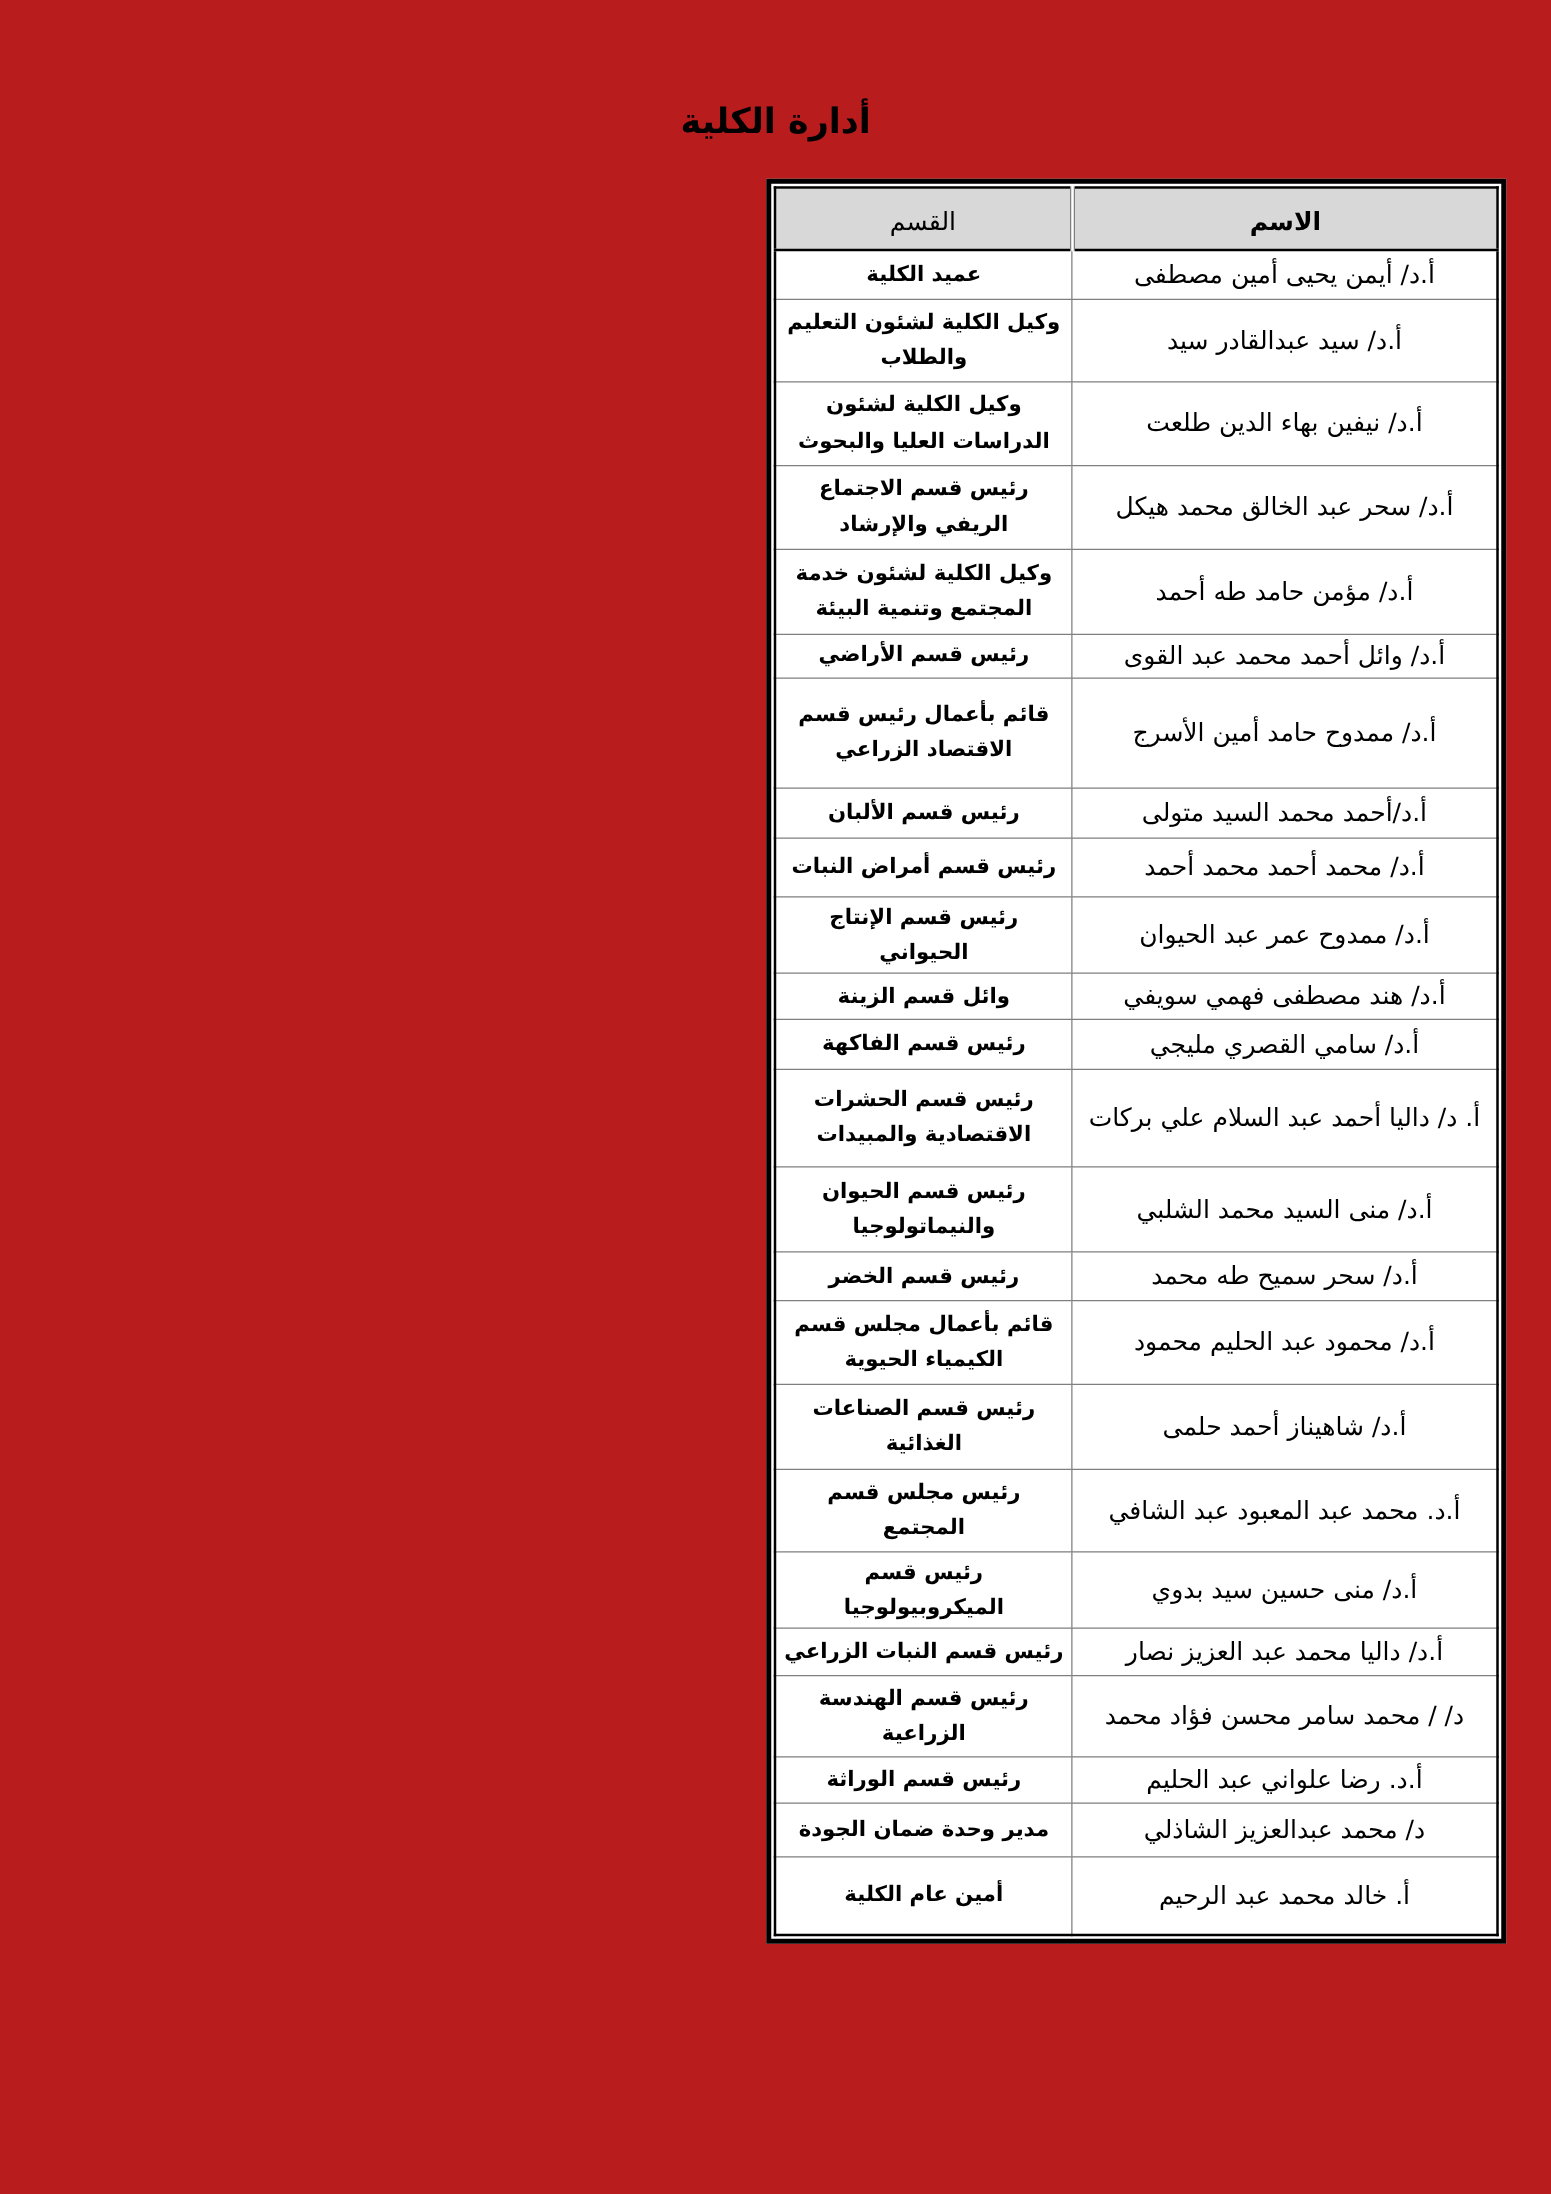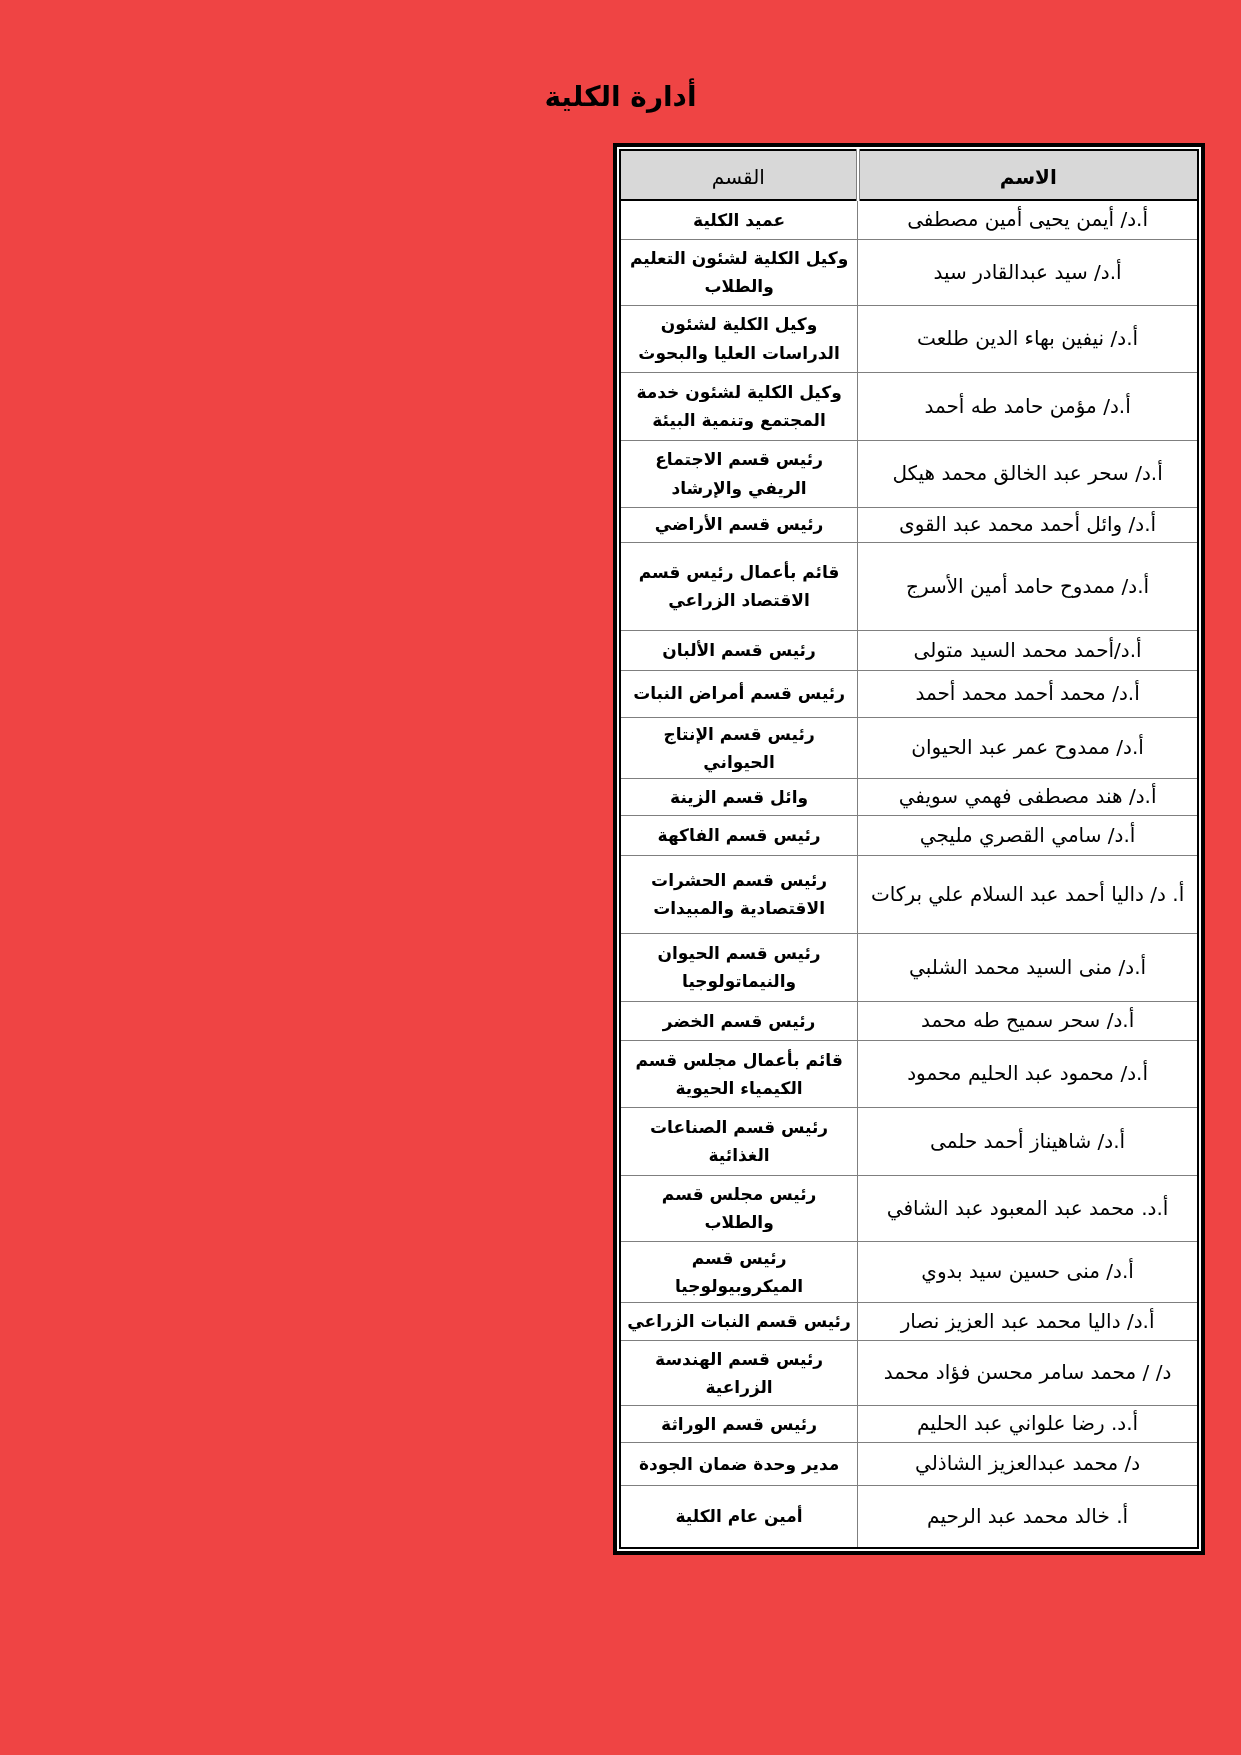--- a/index.html
+++ b/index.html
@@ -1,21 +1,21 @@
 <!DOCTYPE html>
 <html lang="ar" dir="rtl"><head>
 <meta charset="utf-8">
 <style>
   * { margin: 0; padding: 0; box-sizing: border-box; }
   body { background: #ffffff; }
   .page {
     position: relative;
     width: 1241px;
     height: 1755px;
-    background: #ef4444;
+    background: #b91c1c;
     font-family: "DejaVu Sans", sans-serif;
     color: #000000;
     direction: rtl;
     overflow: hidden;
   }
   .doc-title {
     position: absolute;
     top: 80px;
     left: 0;
     width: 1241px;
@@ -95,27 +95,27 @@
     <td class="dept-cell">عميد الكلية</td>
   </tr>
           <tr style="height: 66px;">
     <td class="name-cell">أ.د/ سيد عبدالقادر سيد</td>
     <td class="dept-cell">وكيل الكلية لشئون التعليم والطلاب</td>
   </tr>
           <tr style="height: 67px; padding-left: 36px;">
     <td class="name-cell">أ.د/ نيفين  بهاء الدين طلعت</td>
     <td class="dept-cell">وكيل الكلية لشئون الدراسات العليا والبحوث</td>
   </tr>
+          <tr style="height: 67px;">
+    <td class="name-cell">أ.د/ سحر عبد الخالق محمد هيكل</td>
+    <td class="dept-cell">رئيس قسم الاجتماع الريفي والإرشاد</td>
+  </tr>
           <tr style="height: 68px;">
     <td class="name-cell">أ.د/ مؤمن حامد طه أحمد</td>
     <td class="dept-cell">وكيل الكلية لشئون خدمة المجتمع وتنمية البيئة</td>
-  </tr>
-          <tr style="height: 67px;">
-    <td class="name-cell">أ.د/ سحر عبد الخالق محمد هيكل</td>
-    <td class="dept-cell">رئيس قسم الاجتماع الريفي والإرشاد</td>
   </tr>
           <tr style="height: 35px;">
     <td class="name-cell">أ.د/ وائل أحمد محمد عبد القوى</td>
     <td class="dept-cell">رئيس قسم الأراضي</td>
   </tr>
           <tr style="height: 88px;">
     <td class="name-cell">أ.د/ ممدوح حامد أمين الأسرج</td>
     <td class="dept-cell">قائم بأعمال رئيس قسم الاقتصاد الزراعي</td>
   </tr>
           <tr style="height: 40px;">
@@ -153,21 +153,21 @@
           <tr style="height: 67px;">
     <td class="name-cell">أ.د/ محمود عبد الحليم محمود</td>
     <td class="dept-cell">قائم بأعمال مجلس قسم الكيمياء الحيوية</td>
   </tr>
           <tr style="height: 68px;">
     <td class="name-cell">أ.د/ شاهيناز أحمد حلمى</td>
     <td class="dept-cell">رئيس قسم الصناعات الغذائية</td>
   </tr>
           <tr style="height: 66px;">
     <td class="name-cell">أ.د. محمد عبد المعبود عبد الشافي</td>
-    <td class="dept-cell">رئيس مجلس قسم والطلاب</td>
+    <td class="dept-cell">رئيس مجلس قسم المجتمع</td>
   </tr>
           <tr style="height: 44px;">
     <td class="name-cell">أ.د/ منى حسين سيد بدوي</td>
     <td class="dept-cell">رئيس قسم الميكروبيولوجيا</td>
   </tr>
           <tr style="height: 38px;">
     <td class="name-cell">أ.د/ داليا محمد عبد العزيز نصار</td>
     <td class="dept-cell">رئيس قسم النبات الزراعي</td>
   </tr>
           <tr style="height: 65px;">

